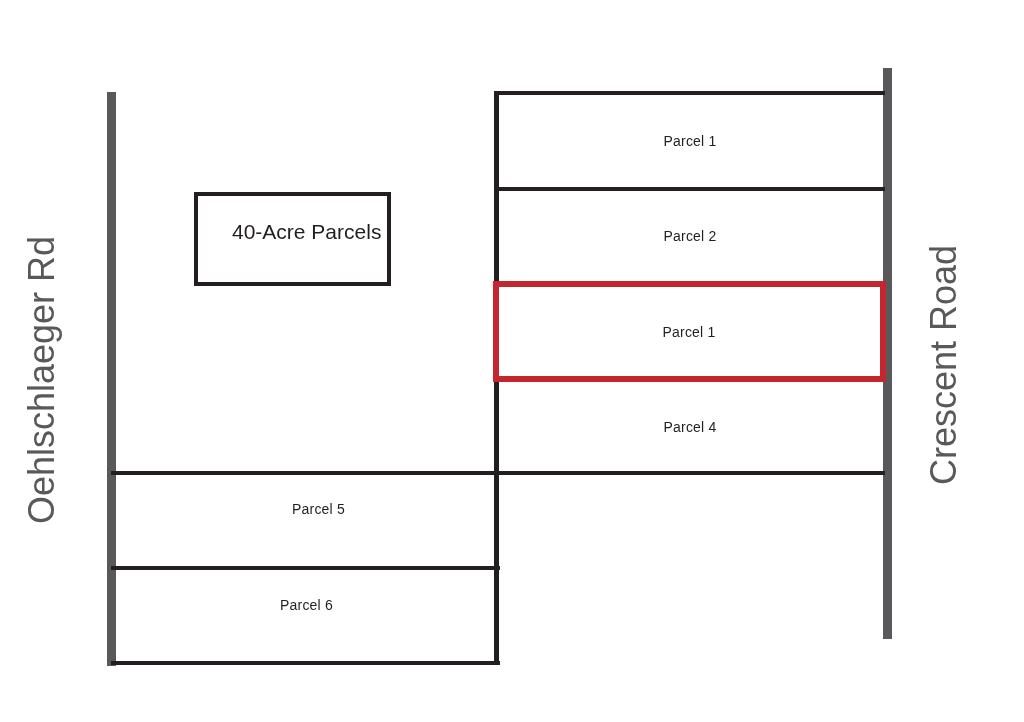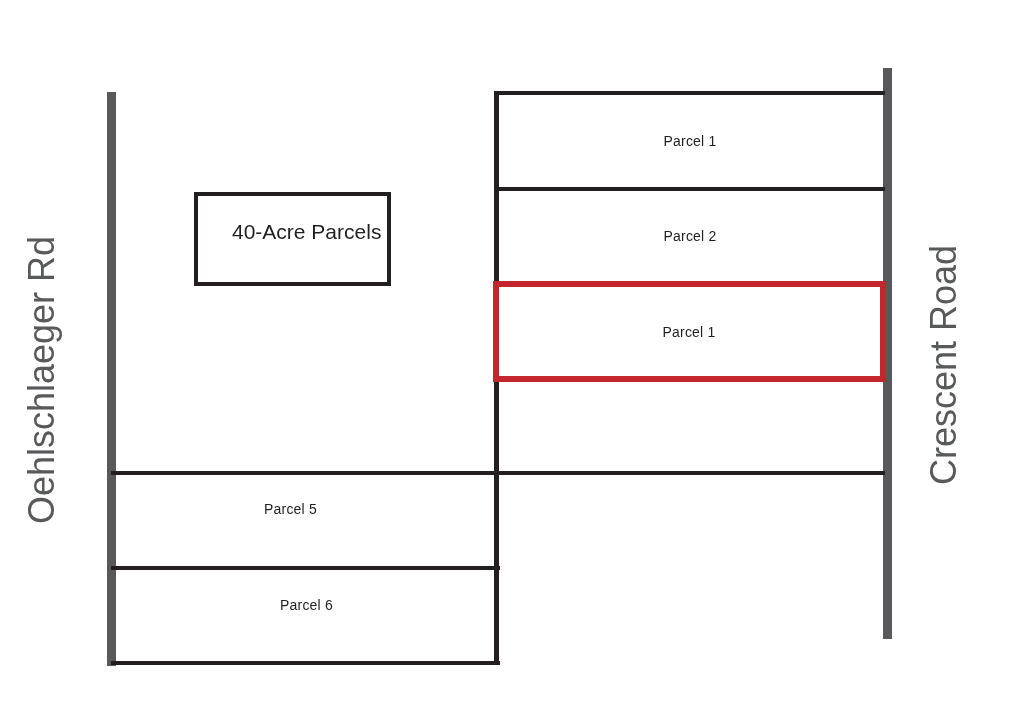--- a/index.html
+++ b/index.html
@@ -64,21 +64,21 @@
   }
   .parcel span {
     font-size: 14px;
     color: var(--text);
     letter-spacing: 0.2px;
   }
   .parcel.p1 { left: 497px; top: 95px;  width: 386px; height: 92px; }
   .parcel.p2 { left: 497px; top: 191px; width: 386px; height: 90px; }
   .parcel.p3 { left: 499px; top: 287px; width: 380px; height: 89px; }
   .parcel.p4 { left: 497px; top: 382px; width: 386px; height: 89px; }
-  .parcel.p5 { left: 100px; top: 475px; width: 381px; height: 67px; }
+  .parcel.p5 { left: 128px; top: 475px; width: 381px; height: 67px; }
   .parcel.p6 { left: 116px; top: 570px; width: 381px; height: 69px; align-items: center; }
   
   .sale-sign {
     position: absolute;
     left: 194px; top: 164px;
     width: 197px; height: 94px;
     border: 4px solid var(--line);
     background: var(--background);
     padding: 24px 0 12px 34px;
     margin-top: 28px;
@@ -110,20 +110,23 @@
 
   <div class="parcel p1">
     <span>Parcel 1</span>
   </div>
   <div class="parcel p2">
     <span>Parcel 2</span>
   </div>
   <div class="parcel p3">
     <span>Parcel 1</span>
   </div>
+  <div class="parcel p4">
+    <span>Parcel 4</span>
+  </div>
   <div class="parcel p5">
     <span>Parcel 5</span>
   </div>
   <div class="parcel p6">
     <span>Parcel 6</span>
   </div>
 
   <div class="sale-sign">
     <div>40-Acre Parcels</div>
   </div>

